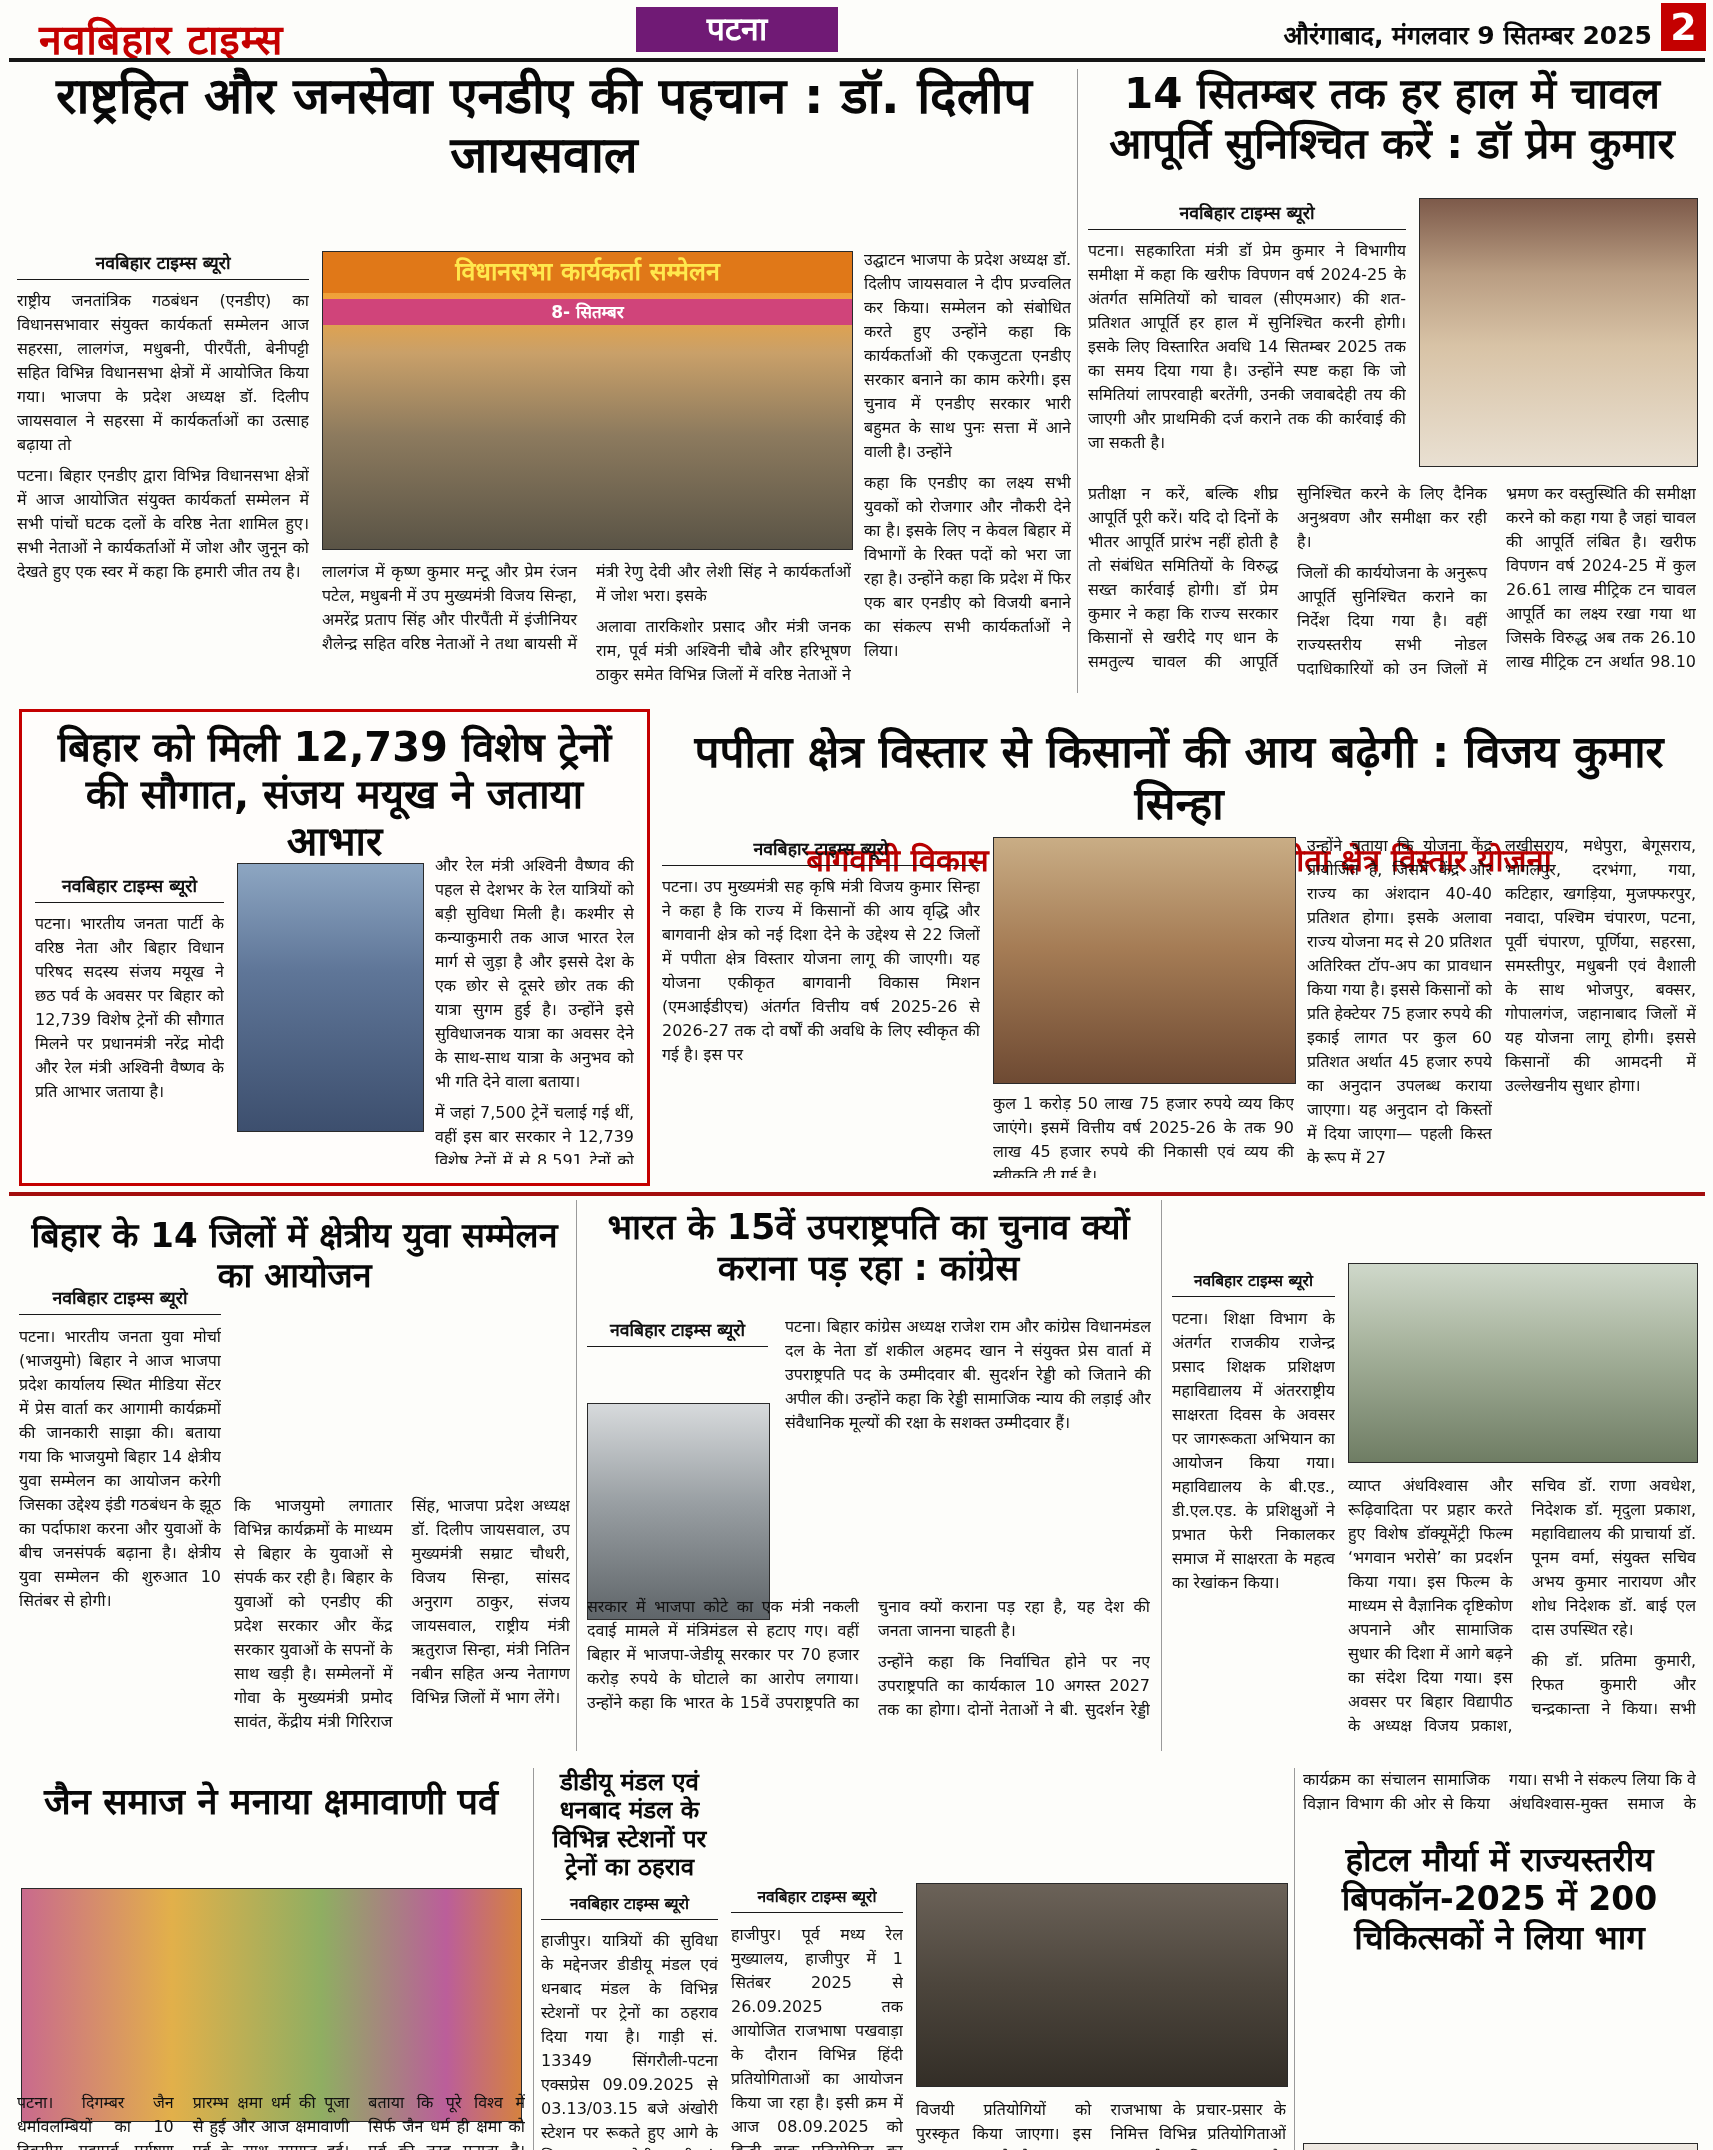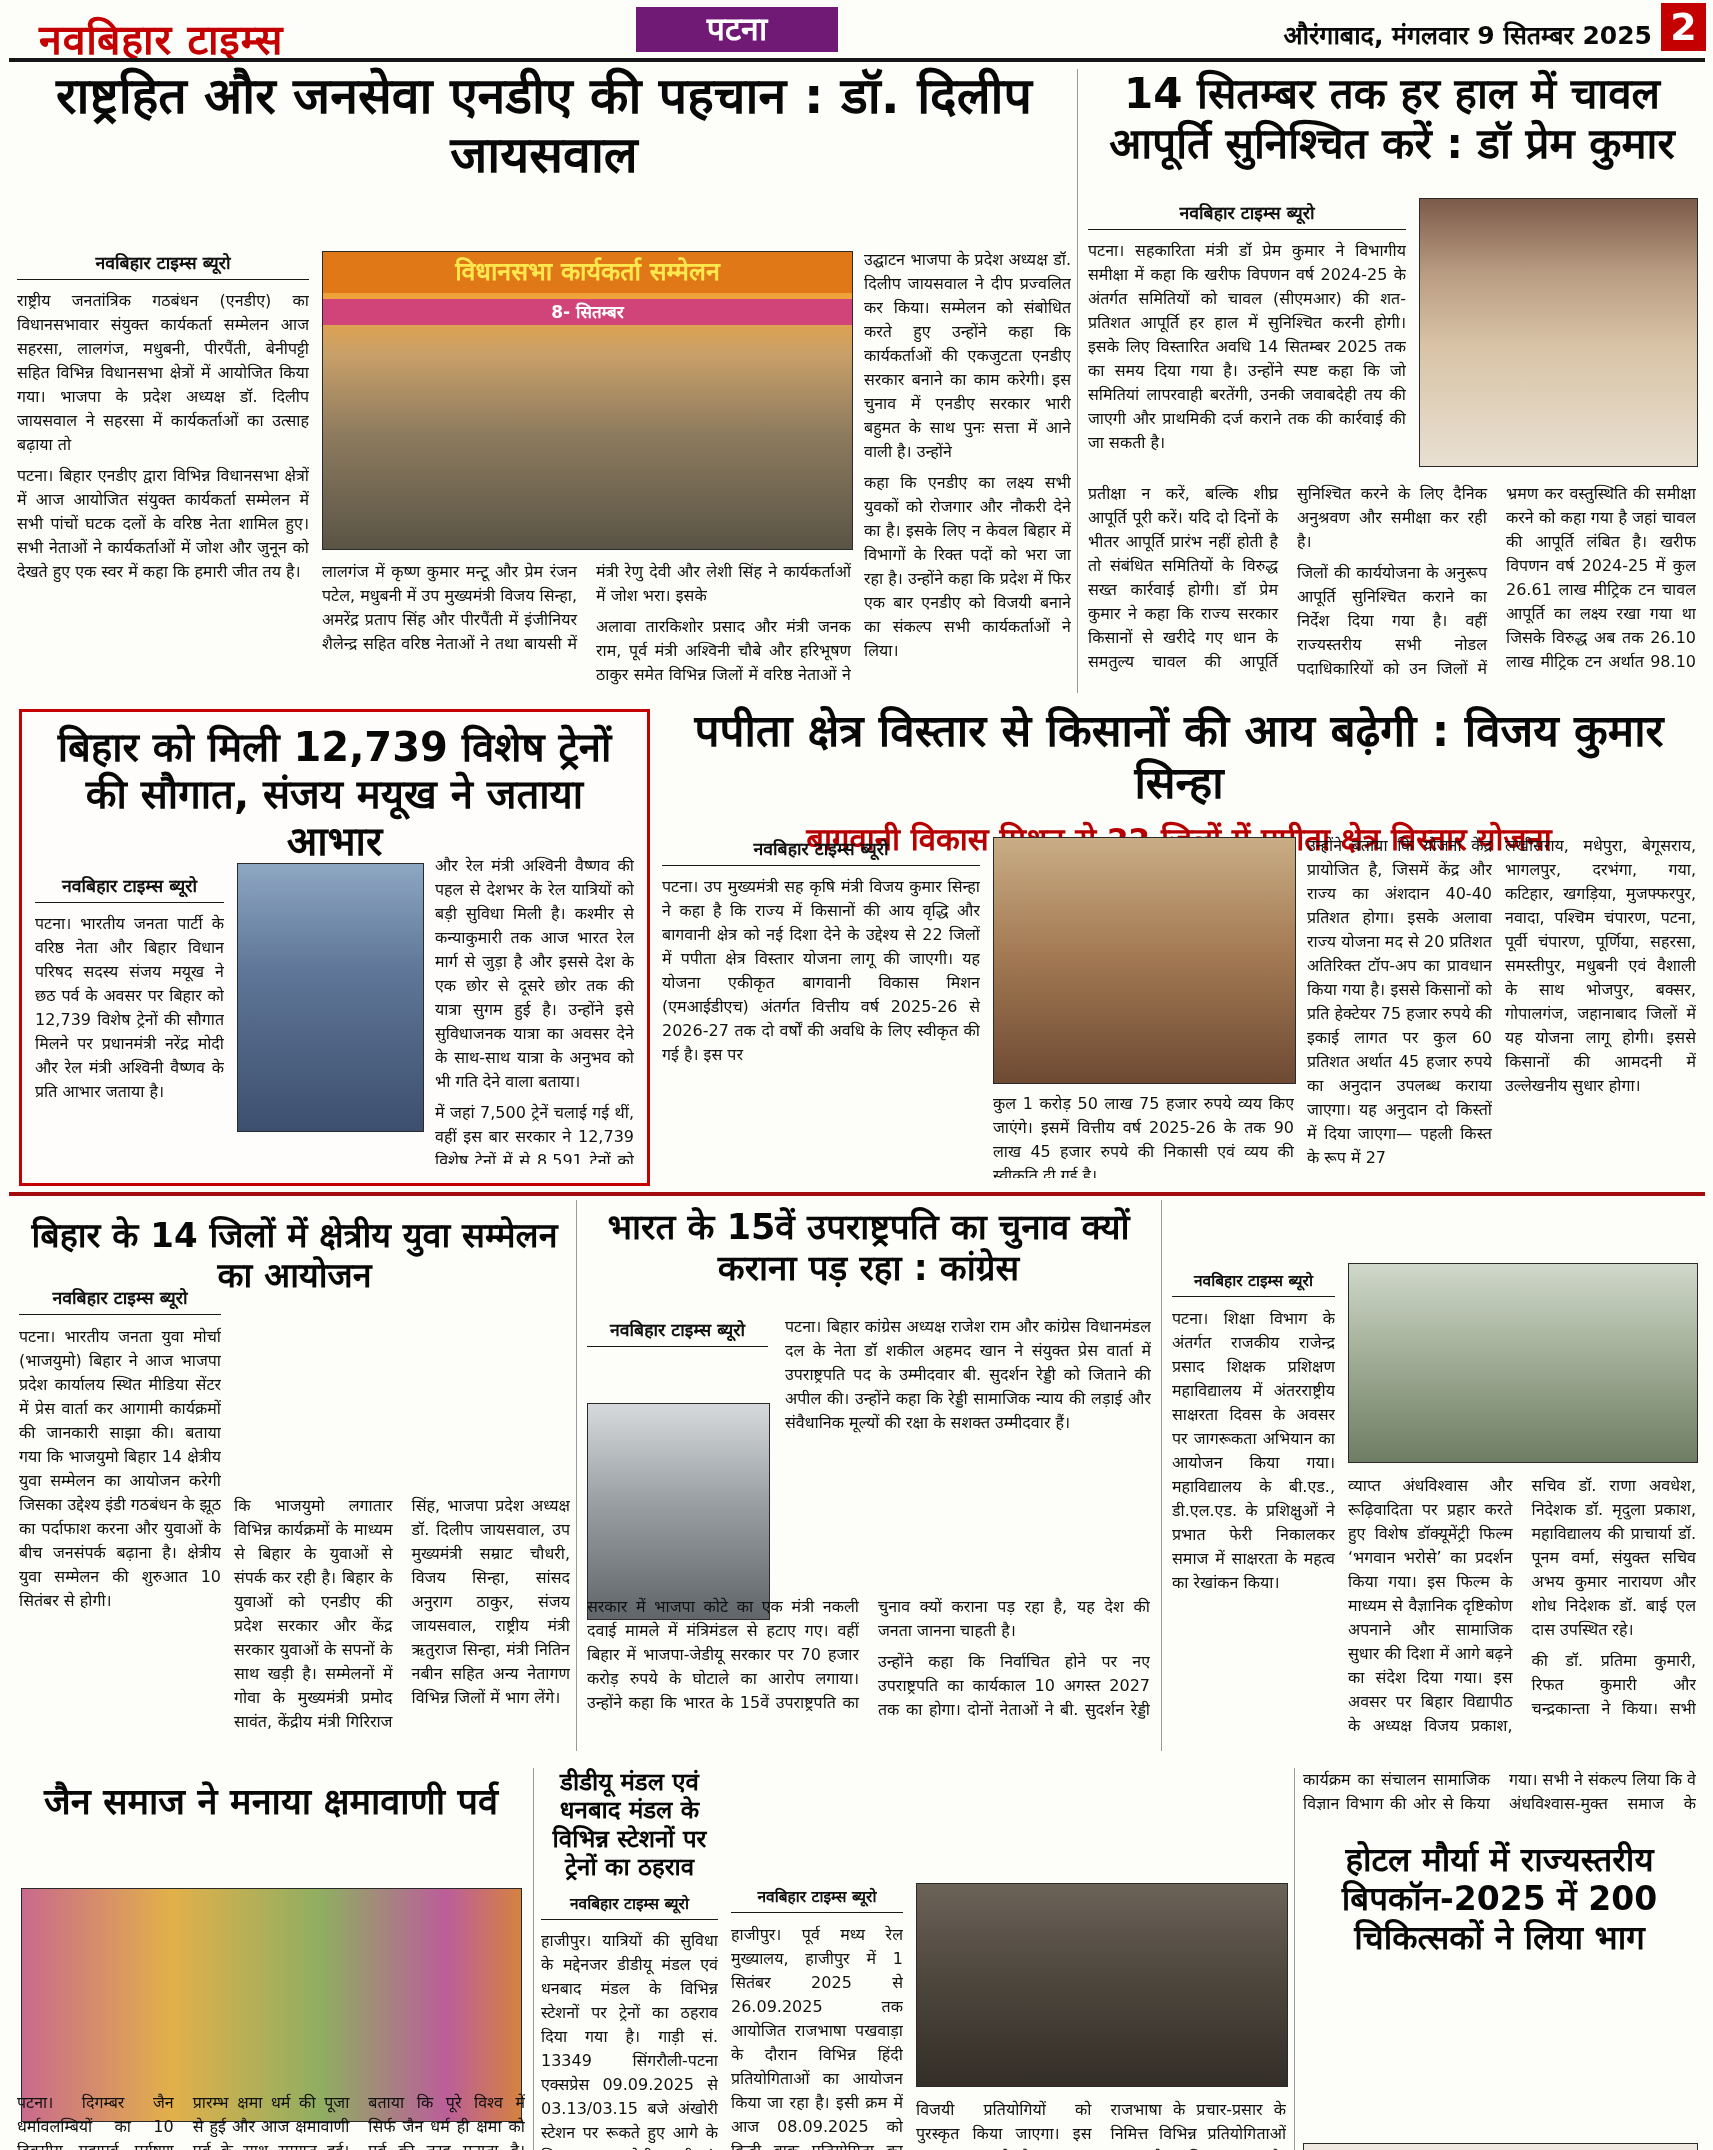--- a/index.html
+++ b/index.html
@@ -96,21 +96,21 @@
       </div>
       <div class="abs photo" style="left:202px;top:8.6px;width:185px;height:267px;background:linear-gradient(180deg,#8da6c2 0%,#5f7698 40%,#3d4f6e 100%);"></div>
       <div class="abs bodytxt" style="left:400px;top:0;width:199px;height:310px;">
         <p>और रेल मंत्री अश्विनी वैष्णव की पहल से देशभर के रेल यात्रियों को बड़ी सुविधा मिली है। कश्मीर से कन्याकुमारी तक आज भारत रेल मार्ग से जुड़ा है और इससे देश के एक छोर से दूसरे छोर तक की यात्रा सुगम हुई है। उन्होंने इसे सुविधाजनक यात्रा का अवसर देने के साथ-साथ यात्रा के अनुभव को भी गति देने वाला बताया।</p>
         <p>में जहां 7,500 ट्रेनें चलाई गई थीं, वहीं इस बार सरकार ने 12,739 विशेष ट्रेनों में से 8,591 ट्रेनों को नोटिफाई भी कर दिया है। उन्होंने कहा कि 2024 के मुकाबले यह संख्या काफी अधिक है। इससे छठ व्रतियों और श्रद्धालुओं को घर आने-जाने में सहूलियत होगी।</p>
       </div>
     </div>
   </section>
 
   <section class="abs" style="left:662px;top:705px;width:1034px;height:477px;">
-    <div class="hl" style="font-size:44px;">पपीता क्षेत्र विस्तार से किसानों की आय बढ़ेगी : विजय कुमार सिन्हा</div>
+    <div class="hl" style="font-size:44px;margin-top:21px;">पपीता क्षेत्र विस्तार से किसानों की आय बढ़ेगी : विजय कुमार सिन्हा</div>
     <div class="sub" style="font-size:31px;margin-top:8.6px;">बागवानी विकास मिशन से 22 जिलों में पपीता क्षेत्र विस्तार योजना</div>
     <div class="abs" style="left:0;top:129px;width:1034px;height:344px;">
       <div class="abs" style="left:0;top:0;width:318px;">
         <div class="byline">नवबिहार टाइम्स ब्यूरो</div>
         <div class="bodytxt" style="height:297px;">
           <p>पटना। उप मुख्यमंत्री सह कृषि मंत्री विजय कुमार सिन्हा ने कहा है कि राज्य में किसानों की आय वृद्धि और बागवानी क्षेत्र को नई दिशा देने के उद्देश्य से 22 जिलों में पपीता क्षेत्र विस्तार योजना लागू की जाएगी। यह योजना एकीकृत बागवानी विकास मिशन (एमआईडीएच) अंतर्गत वित्तीय वर्ष 2025-26 से 2026-27 तक दो वर्षों की अवधि के लिए स्वीकृत की गई है। इस पर</p>
         </div>
       </div>
       <div class="abs photo" style="left:331px;top:2.6px;width:301px;height:245px;background:linear-gradient(180deg,#c9ad85 0%,#a57c55 45%,#6e4a33 100%);"></div>
       <div class="abs bodytxt" style="left:331px;top:258px;width:301px;height:86px;">

